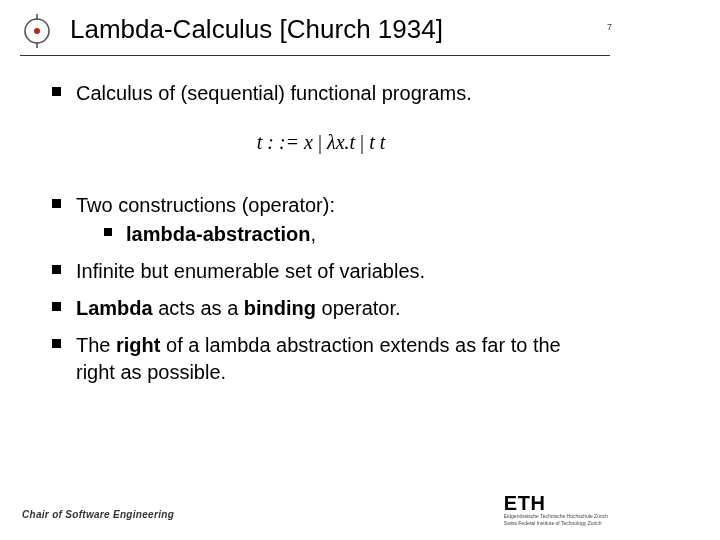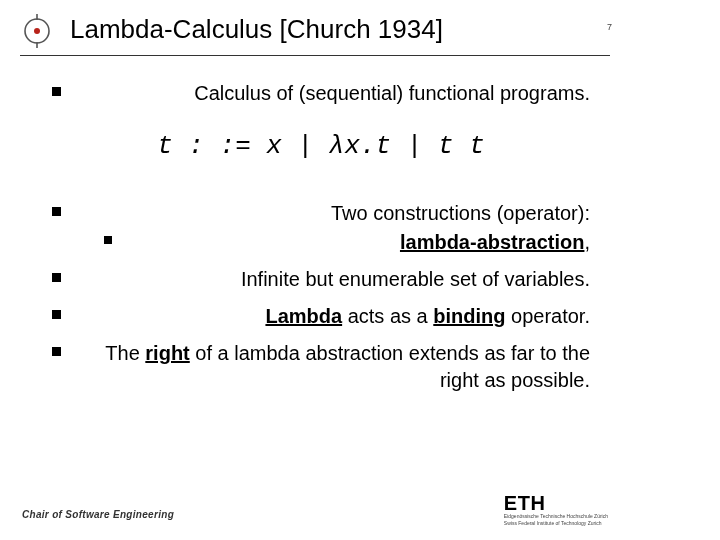--- a/index.html
+++ b/index.html
@@ -48,21 +48,20 @@
   }
   .body {
     padding: 18px 40px 0 52px;
     font-size: 20px;
     line-height: 1.35;
   }
   ul.top {
     list-style: none;
     padding: 0;
     margin: 0;
-    text-align: right;
   }
   ul.top > li {
     position: relative;
     padding-left: 24px;
     margin: 6px 0 10px 0;
   }
   ul.top > li::before {
     content: "";
     position: absolute;
     left: 0;
@@ -85,29 +84,29 @@
     content: "";
     position: absolute;
     left: 0;
     top: 7px;
     width: 8px;
     height: 8px;
     background: #000;
   }
   .formula {
     text-align: center;
-    font-family: Liberation Mono, monospace;
-    font-size: 26px;
+    font-family: Liberation Serif, serif;
+    font-size: 20px;
     font-style: italic;
     margin: 22px 0 36px 0;
   }
   .formula .up {
     font-style: normal;
   }
-  .b { font-weight: 700; text-decoration: underline; }
+  .b { font-weight: 700; }
   .footer-left {
     position: absolute;
     left: 22px;
     bottom: 20px;
     font-size: 10px;
     font-weight: 700;
     font-style: italic;
     color: #333;
     letter-spacing: 0.3px;
   }

